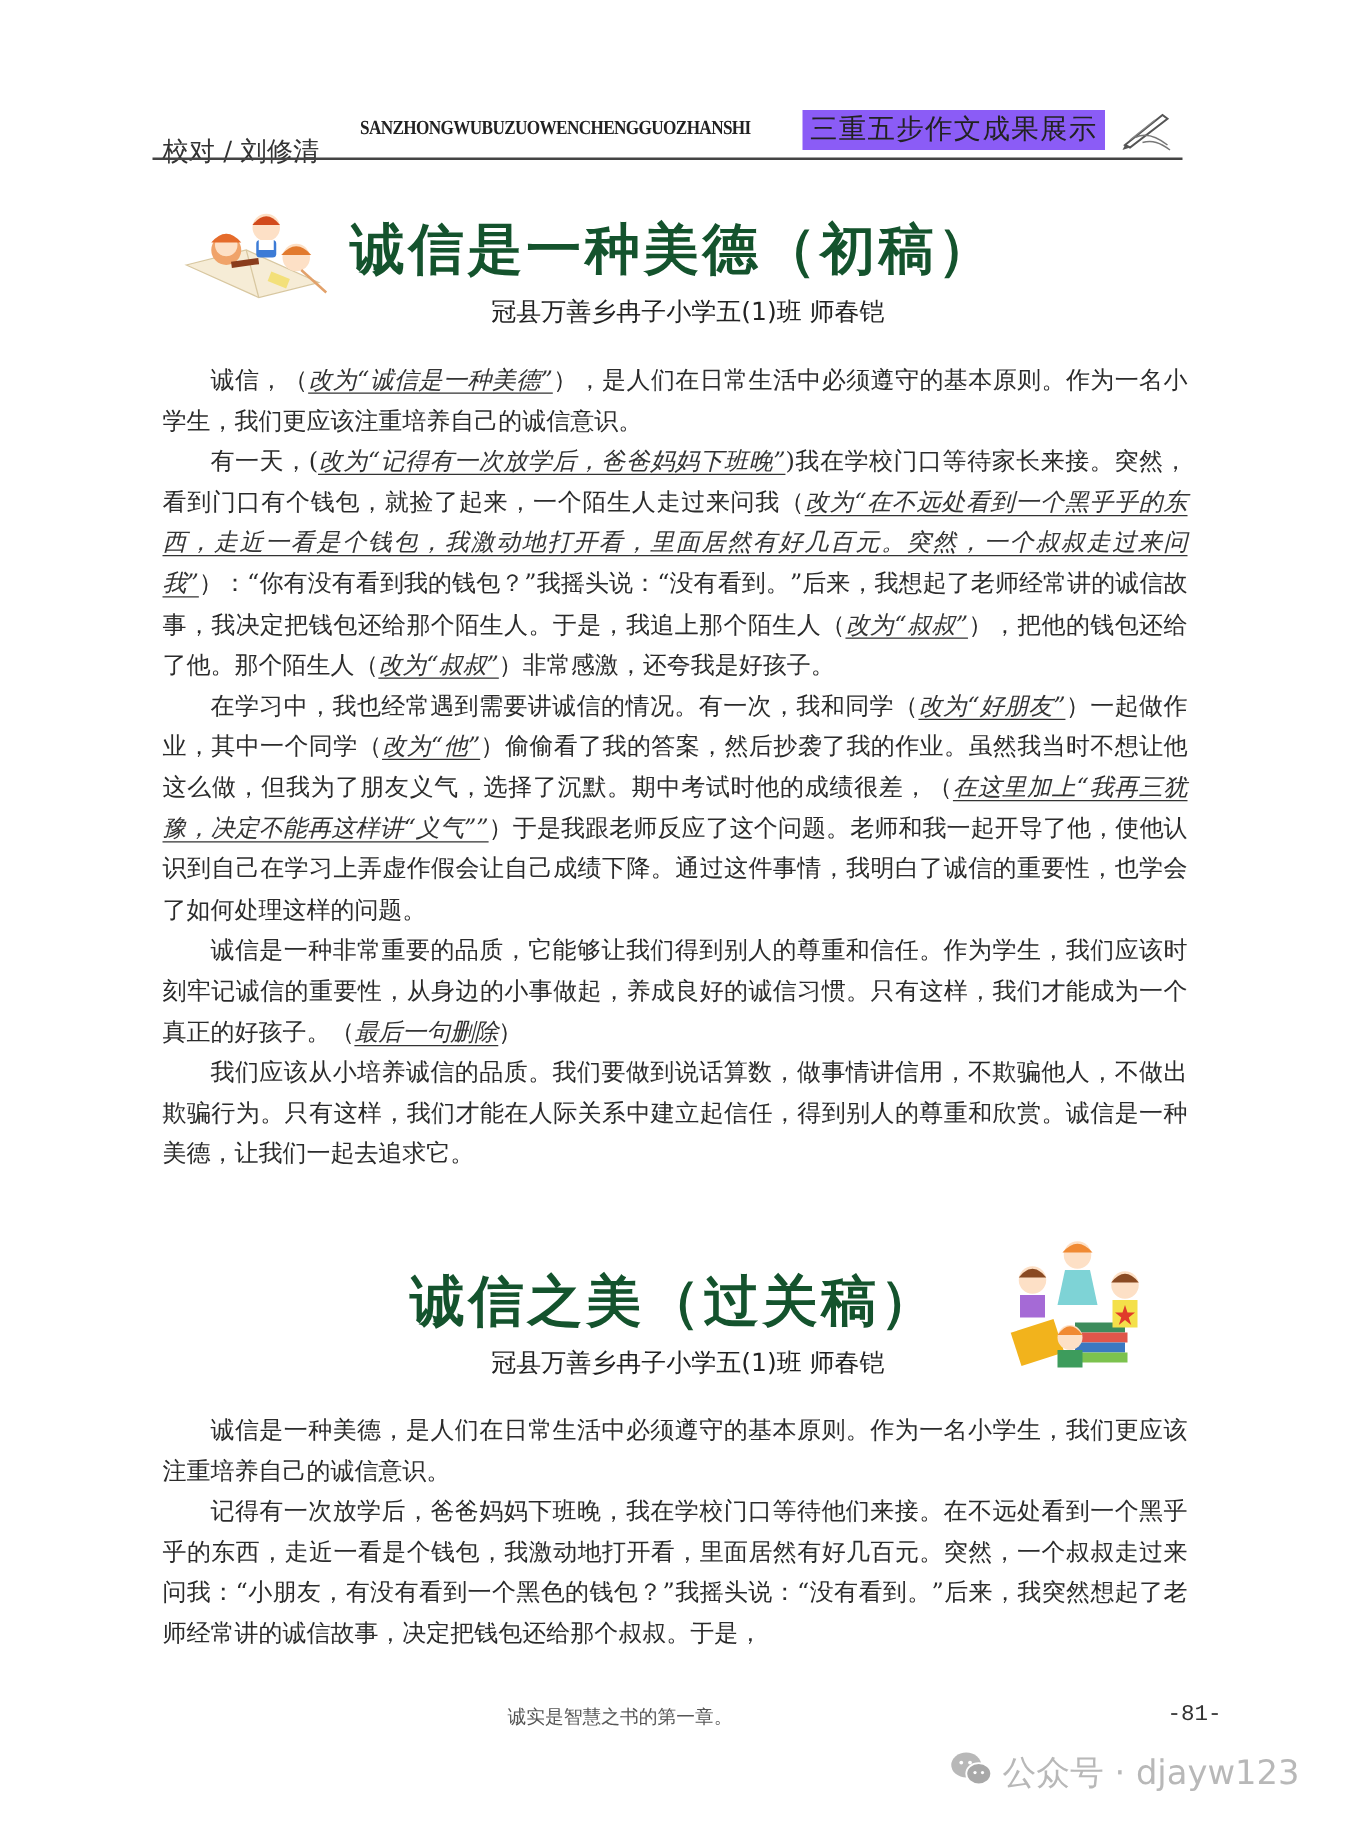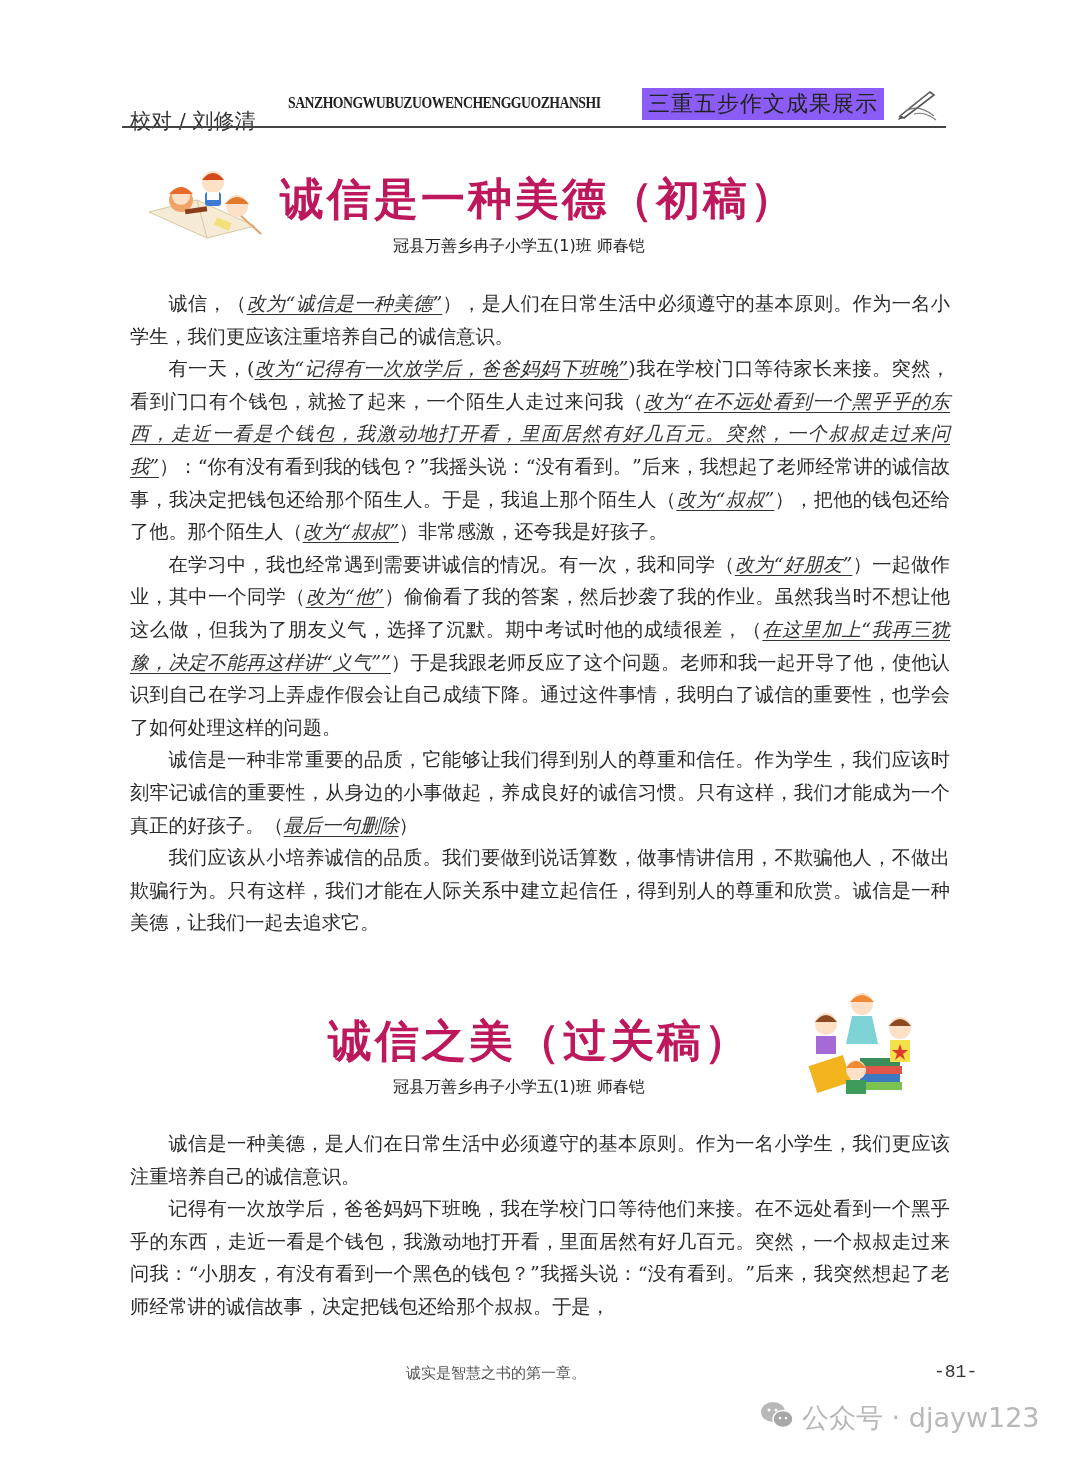--- a/index.html
+++ b/index.html
@@ -12,22 +12,22 @@
   .header .pinyin { position: absolute; left: 166px; top: 10px; font-size: 16px; font-weight: bold;
                     font-family: "Liberation Serif", serif; letter-spacing: -0.6px; transform: scaleX(0.86);
                     transform-origin: left center; color: #222; }
   .header .series { position: absolute; left: 520px; top: 4px; height: 32px; background: #8b5cf6;
                     font-size: 22px; line-height: 32px; padding: 0 6px; color: #222;
                     font-family: "DejaVu Sans", sans-serif; letter-spacing: 1px; }
   .header .pen { position: absolute; left: 772px; top: 2px; width: 48px; height: 36px; }
   .header-rule { position: absolute; left: 122px; top: 126px; width: 824px; height: 2px; background: #444; }
 
   .title { position: absolute; font-family: Liberation Serif, serif; font-weight: bold;
-           color: #be185d; letter-spacing: 3px; }
-  .byline { position: absolute; font-family: "DejaVu Sans", sans-serif; font-size: 16px; color: #222; }
+           color: #14532d; letter-spacing: 3px; }
+  .byline { position: absolute; font-family: "DejaVu Sans", sans-serif; font-size: 20px; color: #222; }
 
   .illus { position: absolute; }
 
   .body-text { position: absolute; left: 130px; width: 820px; font-size: 19.2px; line-height: 32.6px;
                text-align: justify; color: #2b2b2b; }
   .body-text p { margin: 0; text-indent: 2em; }
   .edit { text-decoration: underline; text-underline-offset: 4px; font-style: italic; color: #333; }
 
   .footer-quote { position: absolute; left: 406px; top: 1364px; font-size: 15px; color: #555;
                   font-family: "DejaVu Sans", sans-serif; }

